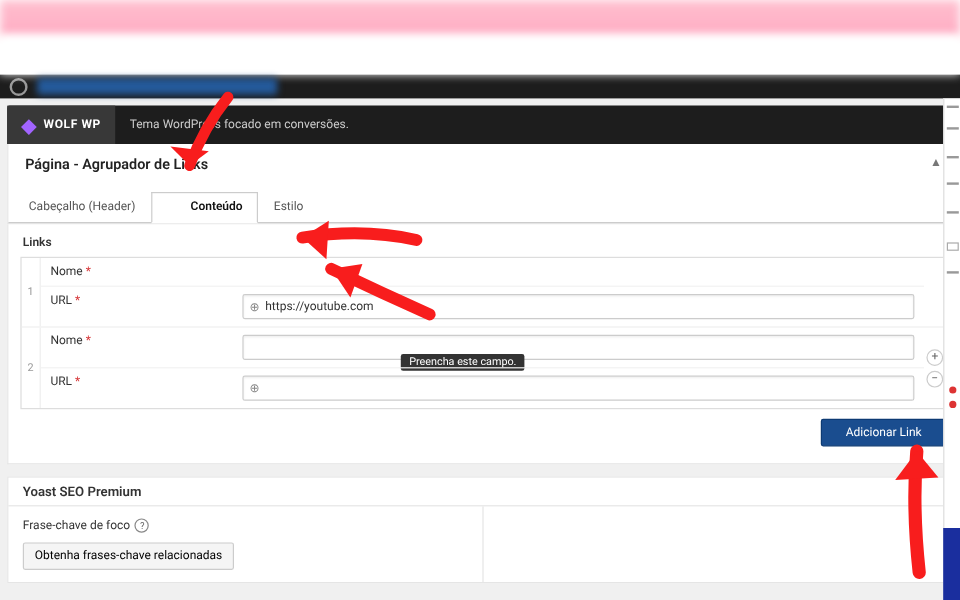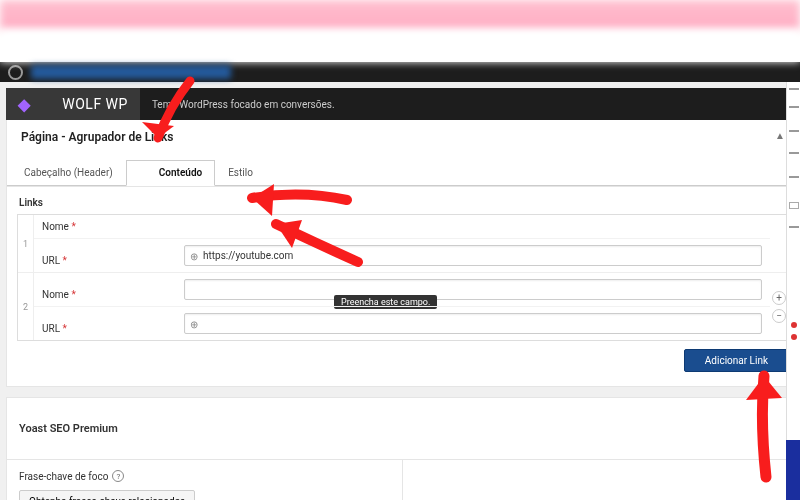--- a/index.html
+++ b/index.html
@@ -10,58 +10,58 @@
   .browser-top .url-strip { height: 32px; background: #fff; filter: blur(4px); }
   .wp-bar { height: 20px; background: #1d1d1d; display: flex; align-items: center; gap: 8px; padding: 0 8px; }
   .wp-bar .wp-logo { width: 15px; height: 15px; border: 2px solid #999; border-radius: 50%; }
   .wp-bar .wp-blur { height: 14px; width: 200px; background: #245a9b; filter: blur(3px); border-radius: 2px; }
 
   .content-wrap { padding: 6px 0 0 6px; position: relative; }
 
   .wolf-banner { background: #1d1d1d; color: #fff; height: 32px; display: flex; align-items: center; border-radius: 2px 2px 0 0; }
   .wolf-banner .logo-area { display: flex; align-items: center; gap: 6px; padding: 0 12px; background: #383838; height: 100%; }
   .wolf-banner .logo-icon { color: #a264ff; font-size: 16px; font-weight: bold; }
-  .wolf-banner .logo-text { font-size: 14px; font-weight: 400; letter-spacing: .5px; margin-left: 26px; }
+  .wolf-banner .logo-text { font-size: 10px; font-weight: 700; letter-spacing: .5px; }
   .wolf-banner .tagline { font-size: 10px; color: #ccc; padding-left: 12px; }
 
   .page-head { background: #fff; padding: 10px 14px 0 14px; border: 1px solid #e5e5e5; border-top: none; }
   .page-title { font-size: 12px; font-weight: 600; color: #222; padding-bottom: 16px; }
   .page-head .collapse-caret { float: right; color: #777; font-size: 10px; }
 
   .tabs { display: flex; border-bottom: 1px solid #ccc; margin: 0 -14px; padding-left: 4px; }
   .tab { padding: 6px 12px; font-size: 10px; color: #555; border: 1px solid transparent; cursor: pointer; }
   .tab.active { border: 1px solid #ccc; border-bottom: 1px solid #fff; margin-bottom: -1px; background: #fff; color: #111; font-weight: 600; padding-left: 32px; }
 
   .links-panel { background: #fff; border: 1px solid #e5e5e5; border-top: none; padding: 8px 10px 14px 10px; }
   .links-panel > .section-label { font-size: 10px; font-weight: 600; padding: 2px 0 6px 2px; }
 
   .link-table { border: 1px solid #ddd; }
   .link-row { display: flex; border-bottom: 1px solid #eee; }
   .link-row:last-child { border-bottom: none; }
   .row-num { width: 16px; display: flex; align-items: center; justify-content: center; font-size: 9px; color: #999; border-right: 1px solid #eee; }
   .row-fields { flex: 1; }
-  .field-line { display: flex; align-items: flex-end; padding: 6px 8px; gap: 2px; position: relative; }
+  .field-line { display: flex; align-items: flex-start; padding: 6px 8px; gap: 20px; position: relative; }
   .field-line + .field-line { border-top: 1px solid #f2f2f2; }
   .field-label { width: 140px; font-size: 10px; color: #333; }
   .field-label .req { color: #d63638; }
   .field-input { flex: 1; position: relative; }
   .field-input input { width: 100%; font-size: 10px; padding: 4px 6px; border: 1px solid #ccc; border-radius: 2px; color: #333; box-shadow: inset 0 1px 2px rgba(0,0,0,.07); }
   .url-prefix { position: absolute; left: 6px; top: 50%; transform: translateY(-50%); font-size: 10px; color: #888; }
   .field-input.url input { padding-left: 18px; }
 
   .row-side { width: 18px; display: flex; flex-direction: column; justify-content: center; align-items: center; gap: 4px; }
   .side-btn { width: 14px; height: 14px; border: 1px solid #ccc; border-radius: 50%; font-size: 10px; line-height: 12px; text-align: center; color: #666; background: #fff; cursor: pointer; }
 
   .tooltip { position: absolute; background: #333; color: #fff; font-size: 9px; padding: 2px 7px; border-radius: 2px; white-space: nowrap; }
 
   .add-link-row { display: flex; justify-content: flex-end; padding-top: 8px; }
   .add-link-btn { background: #1a4d8f; color: #fff; border: 1px solid #0d3a73; font-size: 10px; padding: 5px 20px; border-radius: 2px; cursor: pointer; }
 
   .yoast-panel { background: #fff; border: 1px solid #e5e5e5; margin-top: 10px; }
-  .yoast-head { padding: 24px 12px; font-size: 11px; font-weight: 600; border-bottom: 1px solid #e5e5e5; }
+  .yoast-head { padding: 5px 12px; font-size: 11px; font-weight: 600; border-bottom: 1px solid #e5e5e5; }
   .yoast-tabs { display: flex; border-bottom: 1px solid #e5e5e5; }
   .yoast-tab { display: flex; align-items: center; gap: 4px; padding: 6px 10px; font-size: 10px; color: #555; border: 1px solid #e5e5e5; border-top: none; border-left: none; cursor: pointer; }
   .yoast-tab .dot { width: 8px; height: 8px; border-radius: 50%; background: #d33; }
   .yoast-tab .ico { color: #3a7ad9; font-size: 11px; }
   .yoast-body { padding: 10px 12px; width: 50%; border-right: 1px solid #e5e5e5; }
   .focus-row { font-size: 10px; color: #333; padding-bottom: 8px; display: flex; align-items: center; gap: 4px; }
   .help-ico { display:inline-block; width:12px; height:12px; border:1px solid #888; border-radius:50%; font-size:8px; text-align:center; line-height:11px; color:#666; }
   .rel-btn { background: #f5f5f5; border: 1px solid #ccc; font-size: 10px; padding: 5px 9px; cursor: pointer; border-radius: 2px; }
 
   .right-strip { position: absolute; right: 0; top: 82px; bottom: 0; width: 14px; background: #fff; border-left: 1px solid #ddd; }

